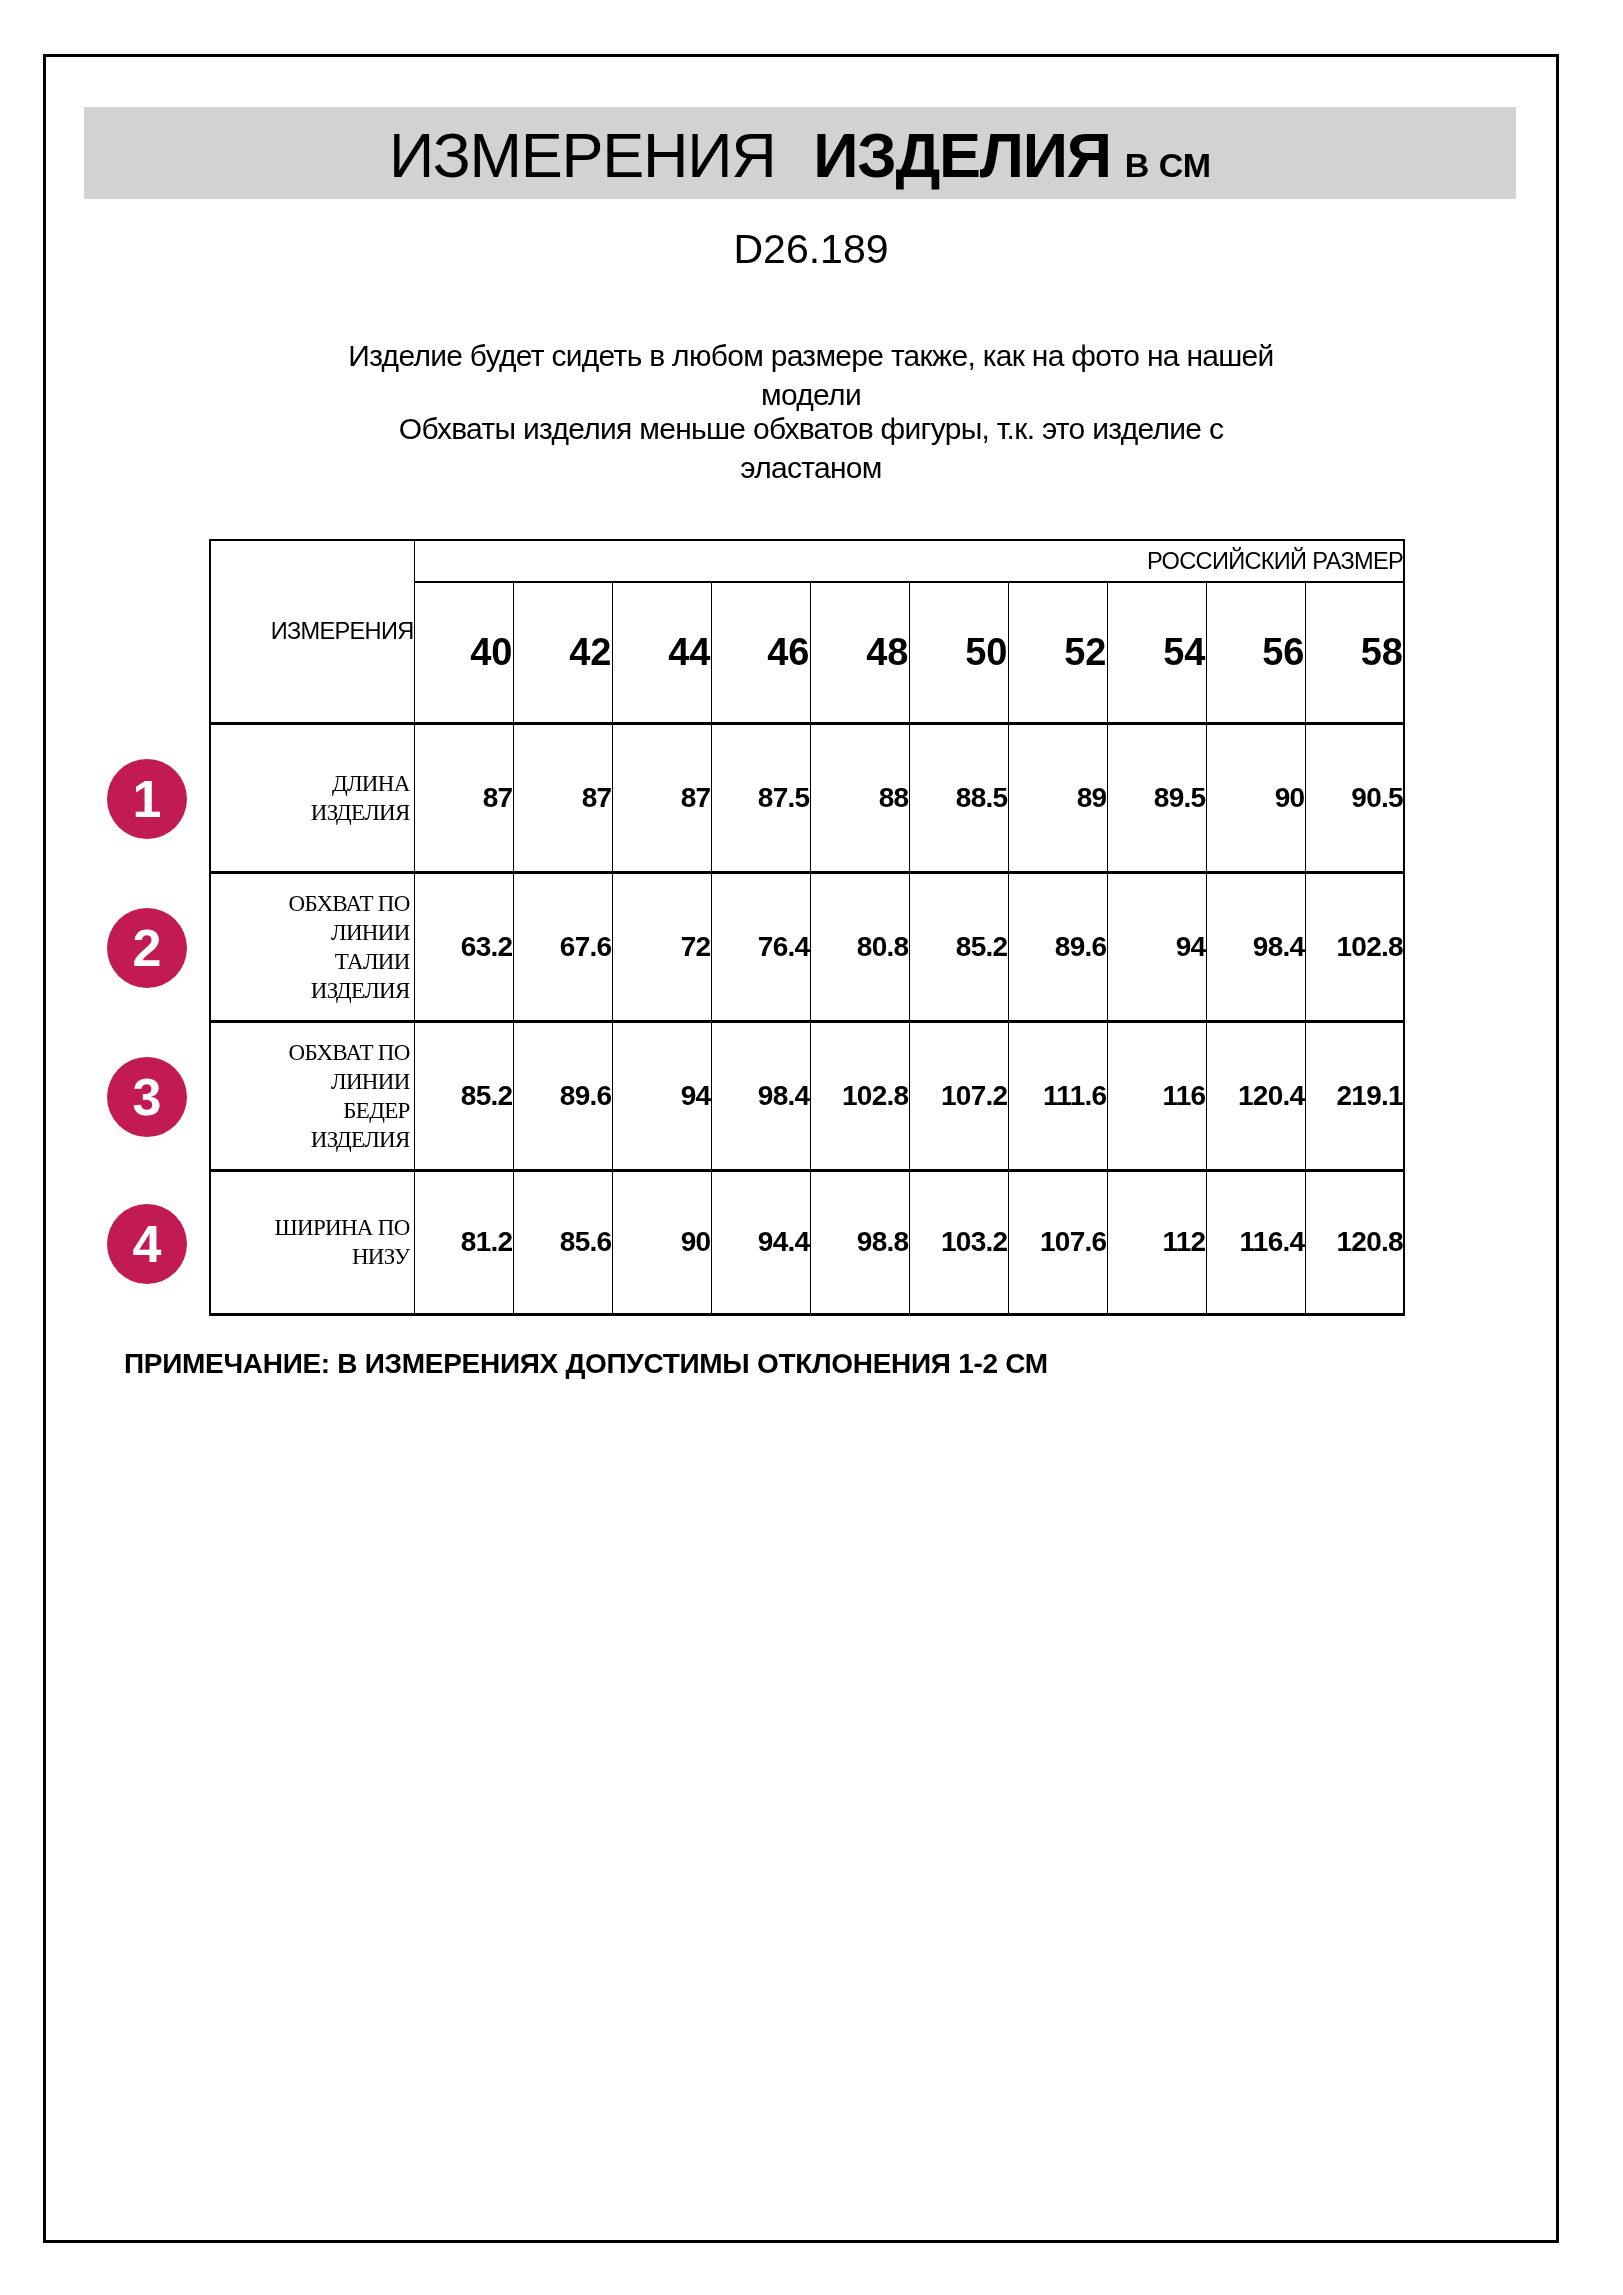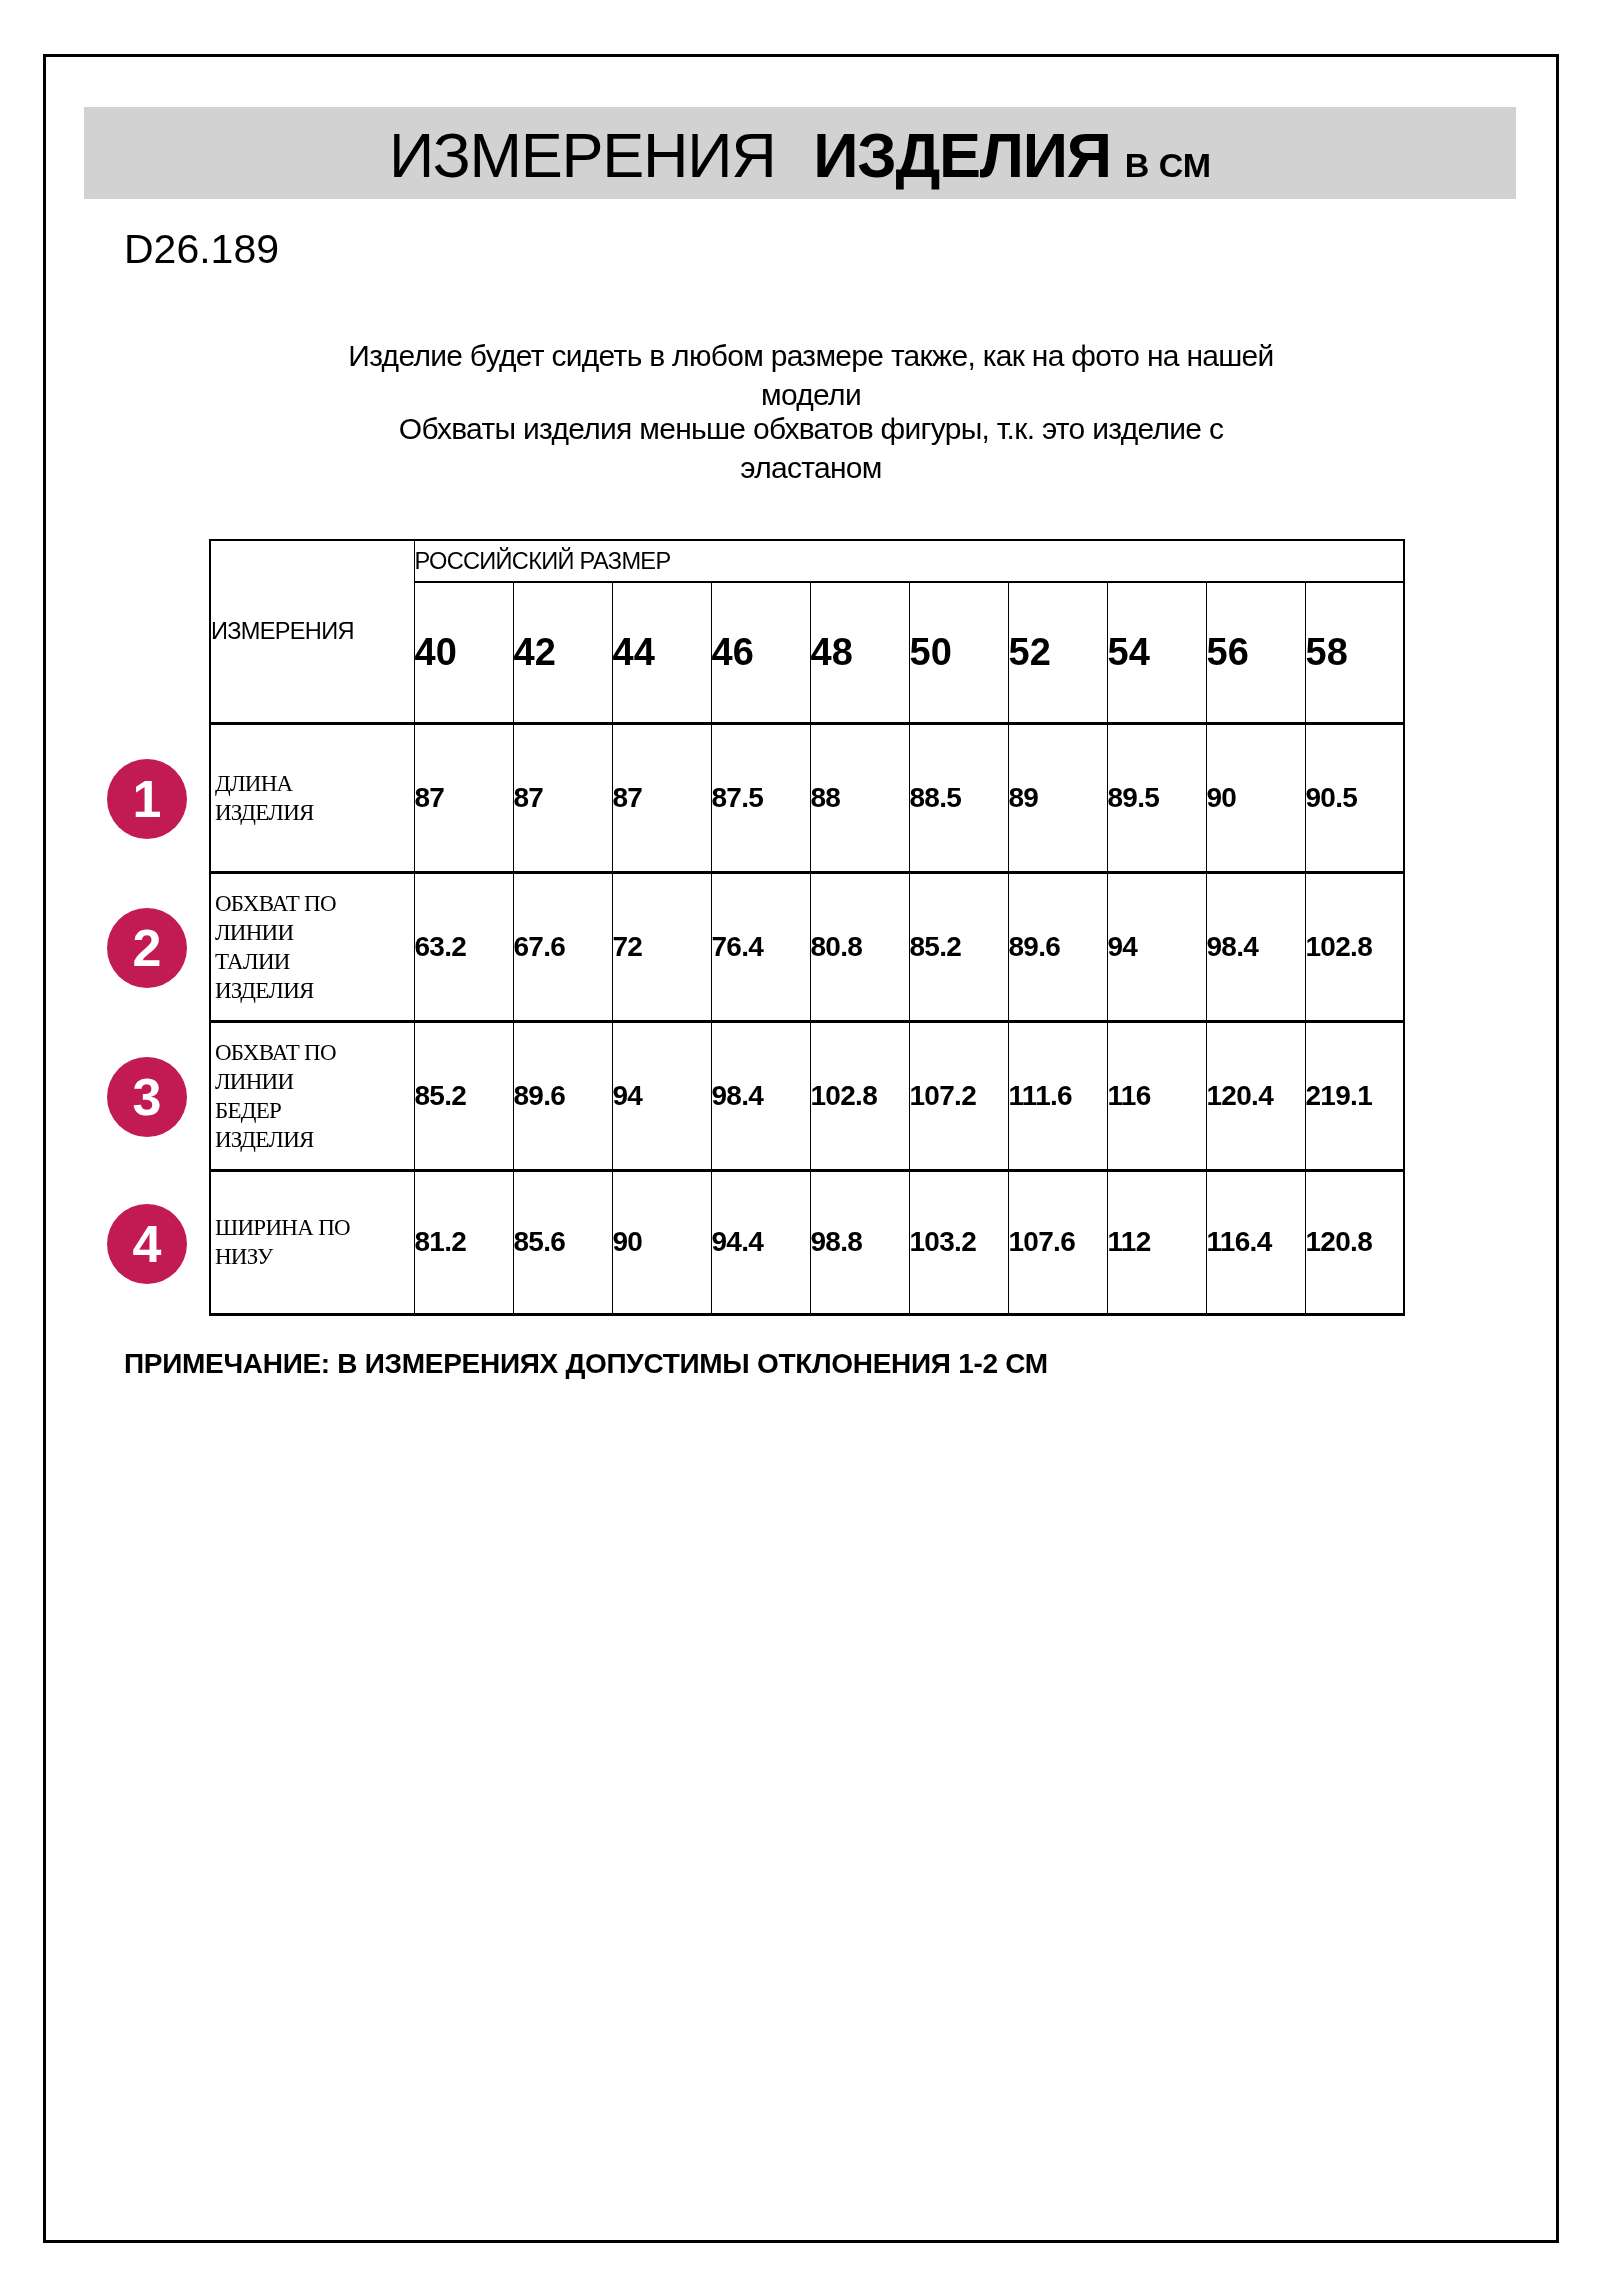--- a/index.html
+++ b/index.html
@@ -25,38 +25,38 @@
     position:absolute;left:84px;top:107px;width:1432px;height:92px;
     background:var(--band);
     display:flex;align-items:baseline;justify-content:center;
     padding-top:11.8px;
   }
   .title-w1{font-size:63px;font-weight:400;letter-spacing:-1.3px;}
   .title-w2{font-size:63px;font-weight:700;letter-spacing:-1.3px;margin-left:38px;}
   .title-w3{font-size:34px;font-weight:700;margin-left:14px;letter-spacing:0;}
   .code{
     position:absolute;left:124px;top:226px;width:1374px;
-    text-align:left;font-size:41px;font-weight:400;
+    text-align:center;font-size:41px;font-weight:400;
   }
   .para{
     position:absolute;left:124px;width:1374px;
     text-align:center;font-size:30px;line-height:39px;letter-spacing:-0.7px;
   }
   .para.p1{top:304px;margin-top:32px;}
   .para.p2{top:409px;}
   .para span{display:block;}
   table.size-table{
     position:absolute;left:209px;top:539px;width:1196px;
     border-collapse:collapse;table-layout:fixed;
     background:#ffffff;
   }
   table.size-table{border:2.6px solid var(--ink);}
   .size-table td{
     border:1.3px solid var(--ink);
-    text-align:left;vertical-align:middle;
+    text-align:right;vertical-align:middle;
     padding:0;
   }
   col.c-lbl{width:204px;}
   tr.tr-group td{height:42px;}
   tr.tr-sizes td{height:141px;}
   tr.tr-data td{height:149px;}
   tr.tr-data.last td{height:144px;}
   td.corner{
     font-size:23.6px;letter-spacing:-0.7px;
     border-bottom-width:3.9px;

